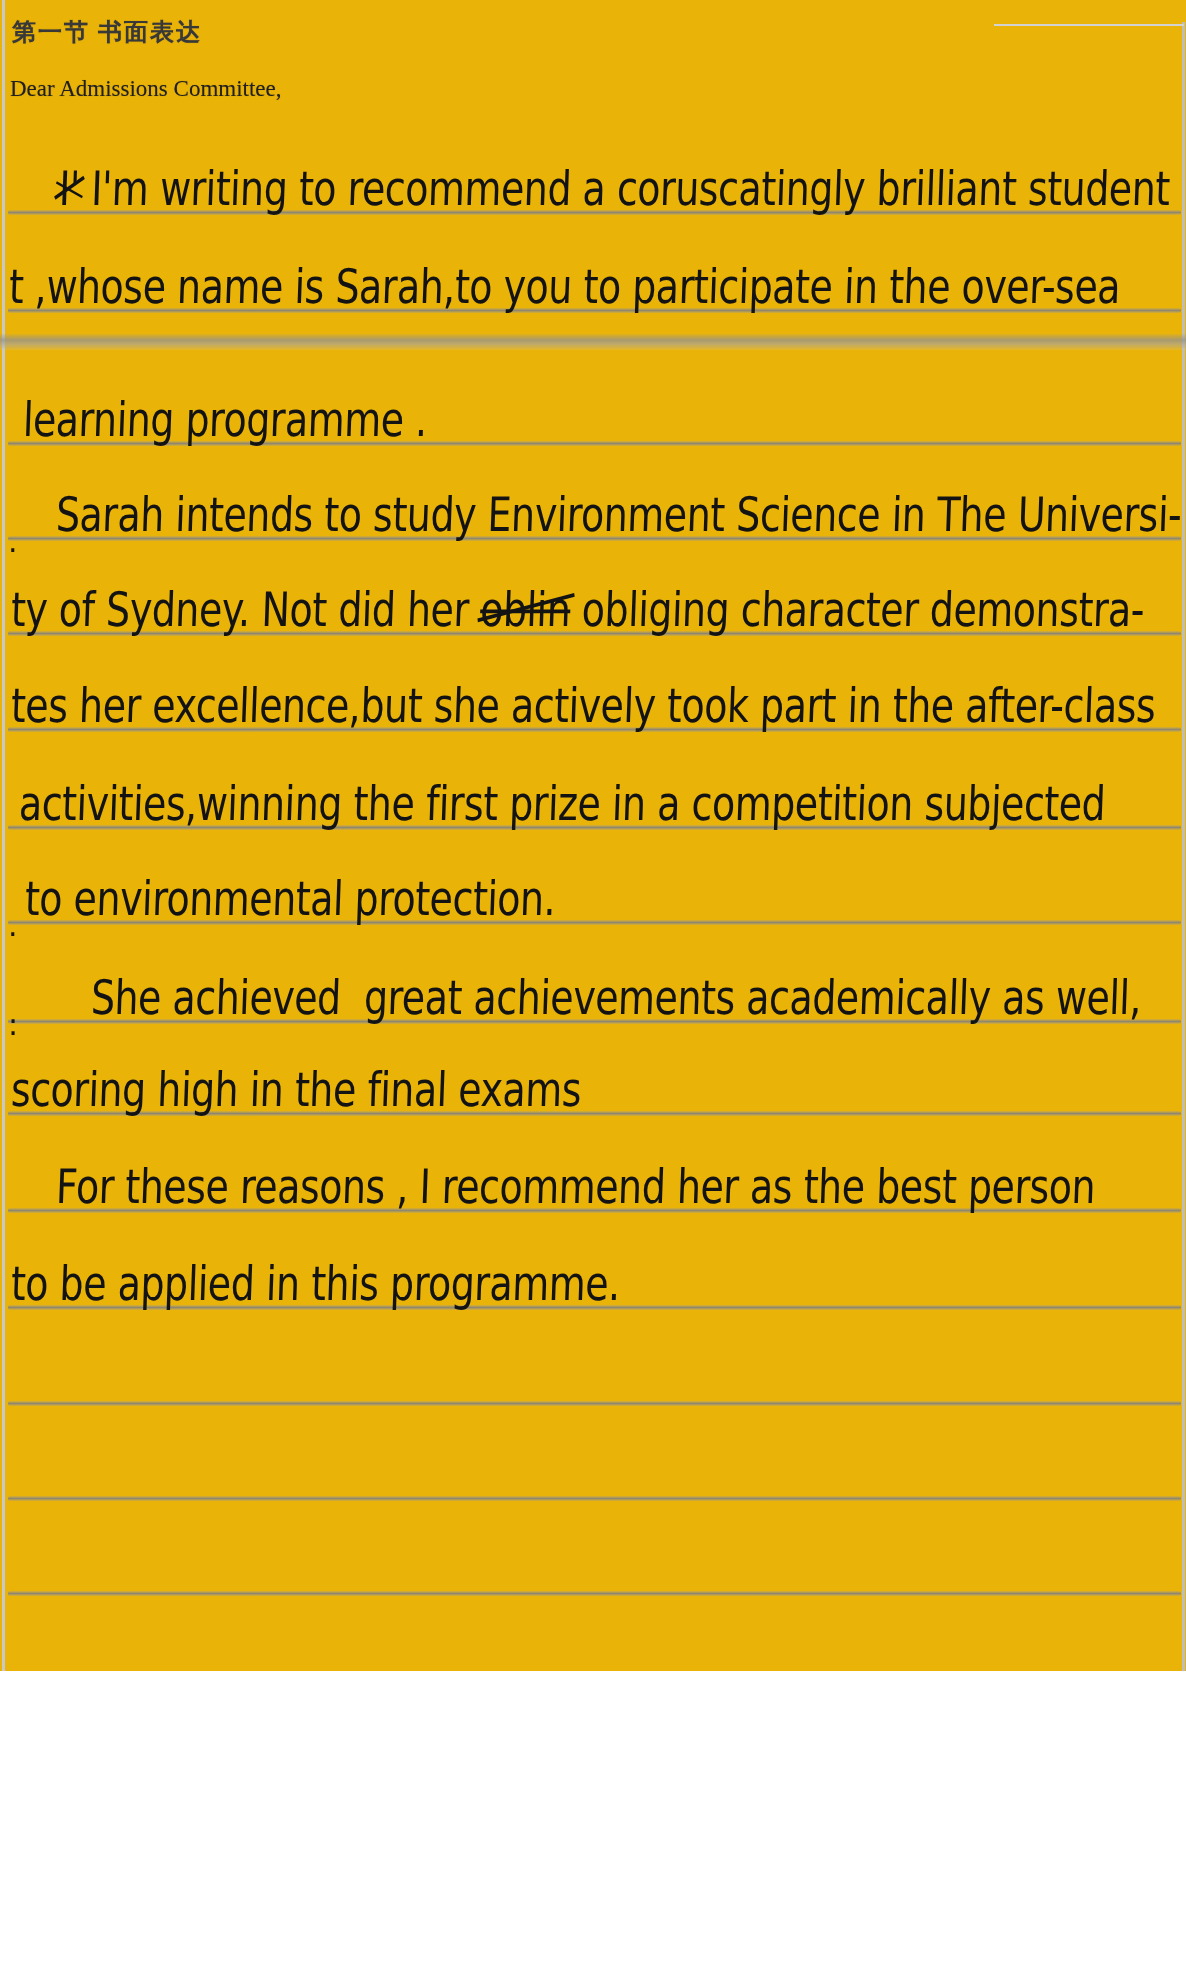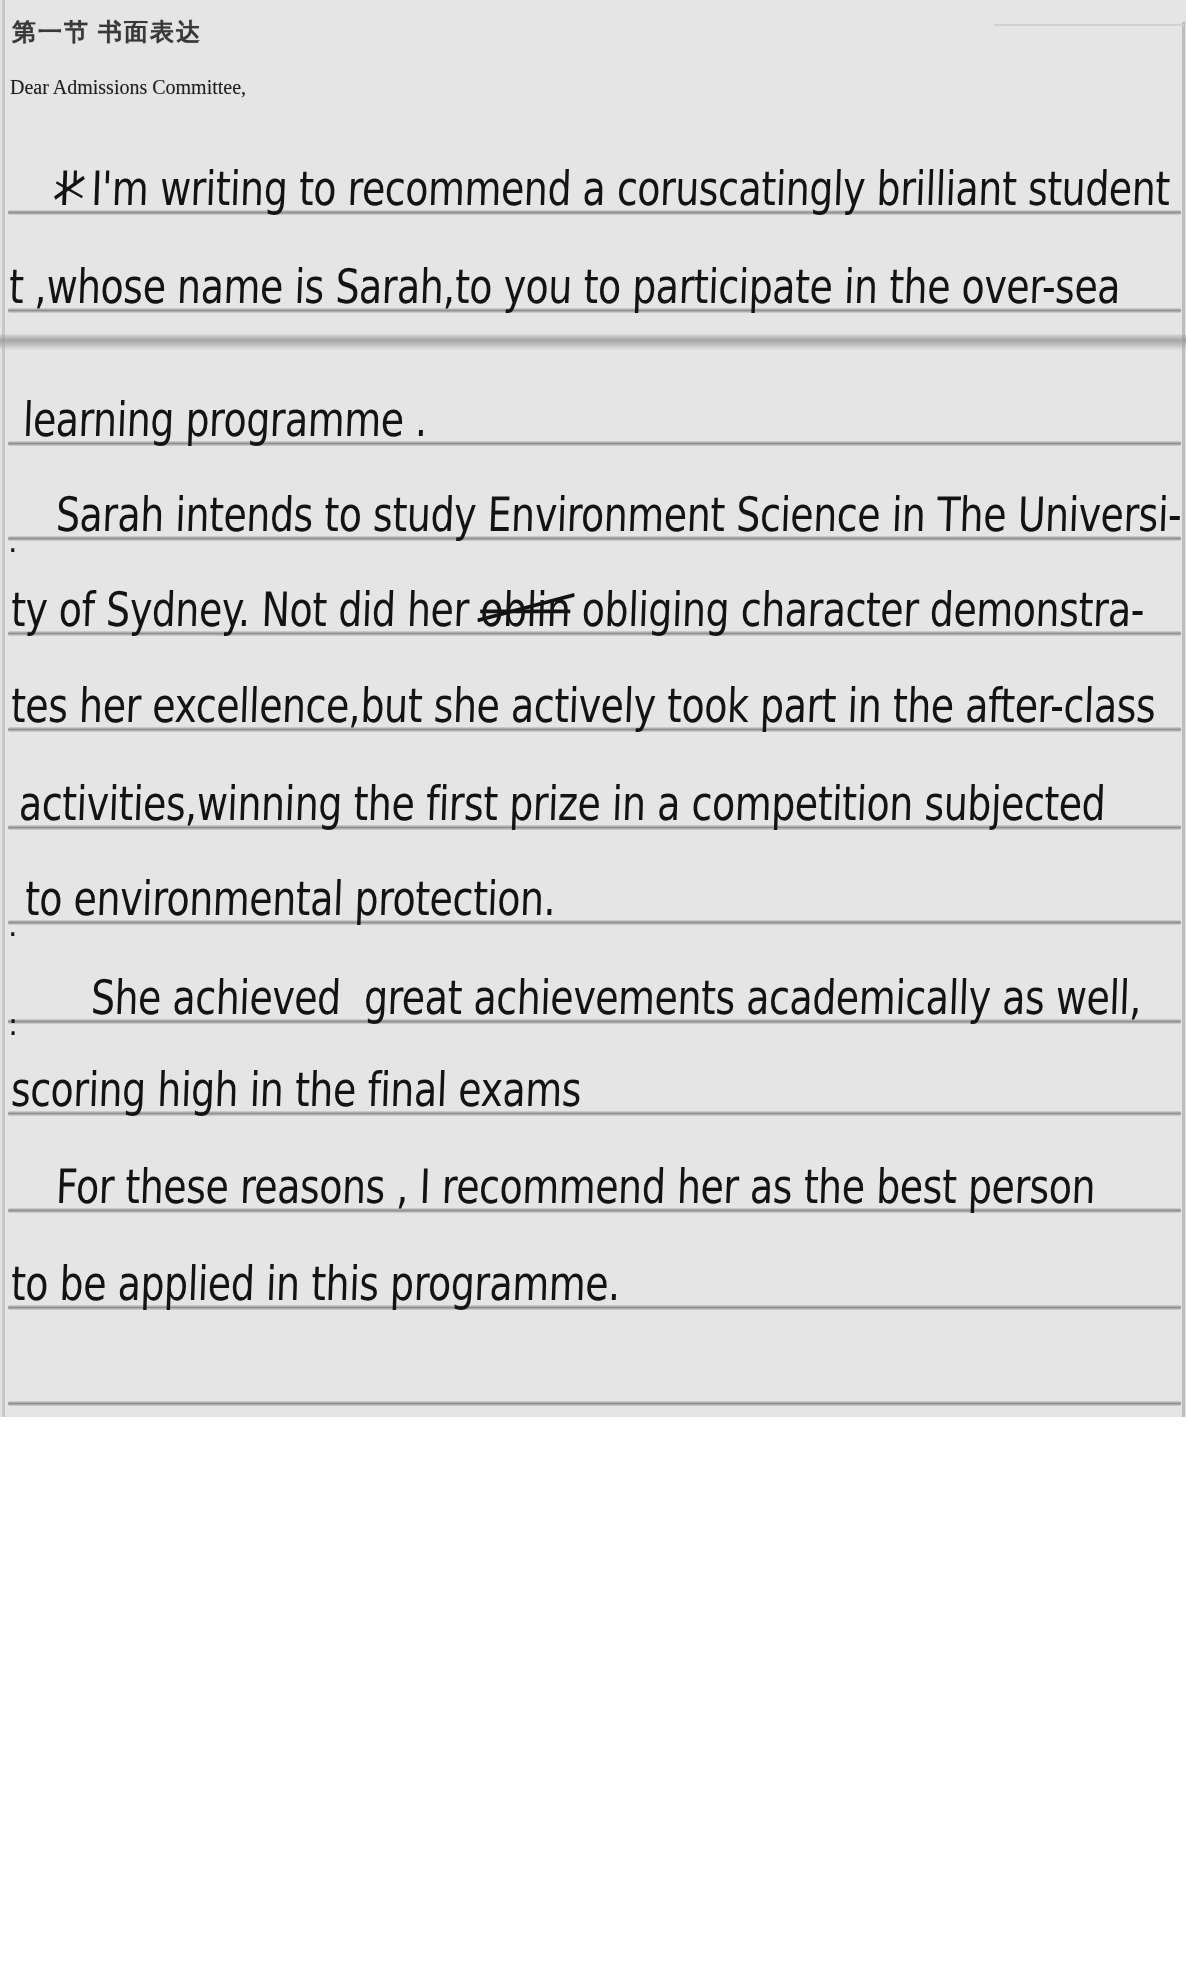--- a/index.html
+++ b/index.html
@@ -1,38 +1,38 @@
 <!DOCTYPE html>
 <html><head>
 <meta charset="utf-8">
 <style>
   html,body{margin:0;padding:0;background:#fff;}
   .page{
     position:relative;
-    width:1186px;height:1417px;
-    background:#e5e5e5;
+    width:1186px;height:1671px;
+    background:#eab308;
     overflow:hidden;
     font-family:"Liberation Serif","DejaVu Serif",serif;
   }
   
   .border-left{position:absolute;left:2px;top:0;bottom:0;width:3px;background:#c8c8c8;z-index:3;}
   .border-right{position:absolute;right:1px;top:22px;bottom:0;width:3px;background:#bdbdbd;z-index:3;}
   .border-top-right{position:absolute;right:2px;top:24px;width:190px;height:2px;background:#d2d2d2;z-index:3;}
   .border-bottom{position:absolute;left:0;right:0;top:1965px;height:11px;
     background:linear-gradient(to bottom,#8f8f8f,#b9b9b9);z-index:4;}
   
   .separator-band{position:absolute;left:0;right:0;top:334px;height:16px;z-index:4;
     background:linear-gradient(to bottom,rgba(150,150,150,.12),rgba(145,145,145,.75) 38%,rgba(165,165,165,.62) 64%,rgba(205,205,205,.15));}
   
   .ruled{position:absolute;left:8px;right:5px;height:5px;z-index:1;border-radius:2px;
     background:linear-gradient(to bottom,rgba(170,170,170,.22),rgba(128,128,128,.85) 50%,rgba(170,170,170,.25));}
   
   .section-header{position:absolute;left:12px;top:16px;font-size:24px;font-weight:bold;
     color:#383838;letter-spacing:2px;text-shadow:0 0 1px rgba(60,60,60,.45);z-index:2;}
-  .salutation{position:absolute;left:10px;top:76px;font-size:20px;color:#1f1f1f;
+  .salutation{position:absolute;left:10px;top:76px;font-size:23px;color:#1f1f1f;
     text-shadow:0 0 1px rgba(40,40,40,.35);z-index:2;}
   .closing{position:absolute;right:14px;top:1878px;font-size:23px;color:#2e2e2e;
     text-shadow:0 0 1px rgba(40,40,40,.4);z-index:2;}
   .signature{position:absolute;right:14px;top:1918px;font-size:20px;color:#2e2e2e;
     text-shadow:0 0 1px rgba(40,40,40,.4);z-index:2;}
   
   .hw-line{position:absolute;left:0;right:0;height:44px;line-height:44px;
     font-family:"DejaVu Sans",sans-serif;font-size:38px;letter-spacing:-.5px;
     color:#131313;white-space:nowrap;z-index:2;}
   .hw-text{display:inline-block;transform:skewX(-2deg) scaleY(1.25);transform-origin:left bottom;}

